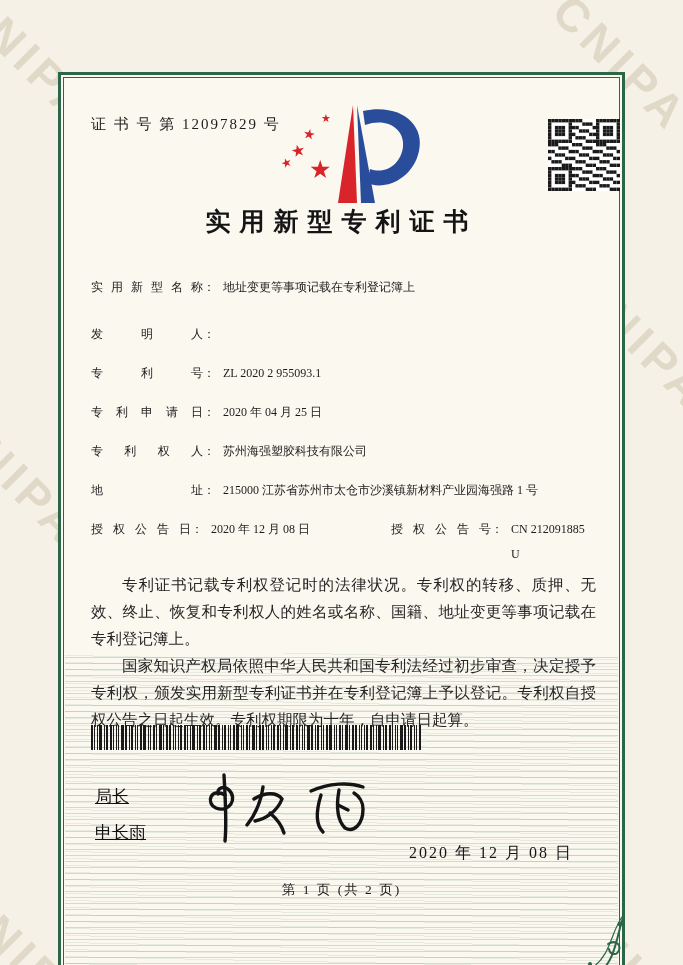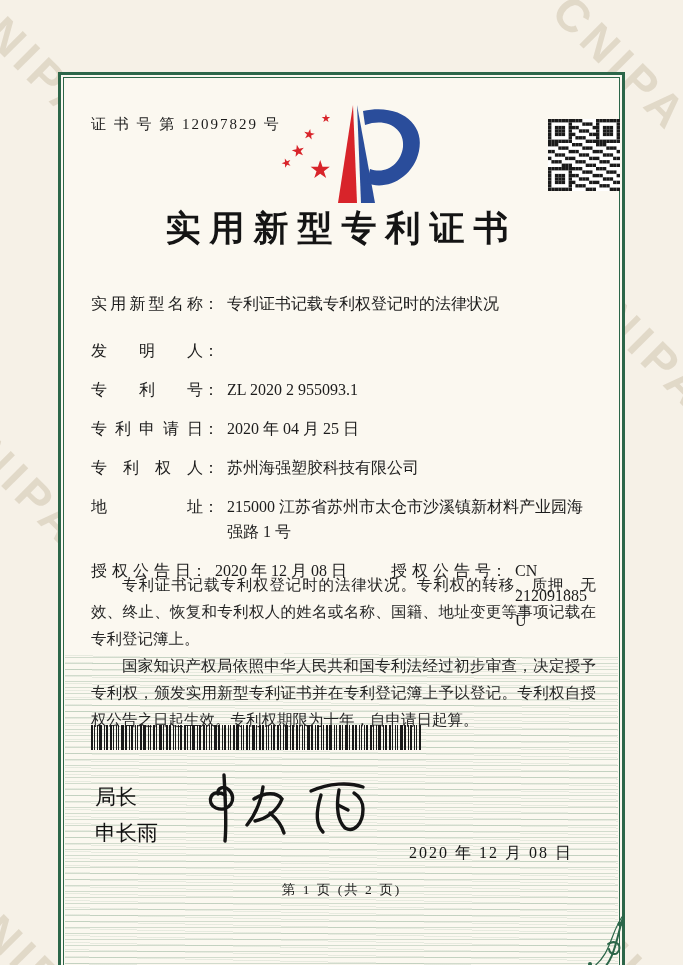--- a/index.html
+++ b/index.html
@@ -25,40 +25,40 @@
   .layer { position:absolute; inset:0; z-index:2; }
 
   .cert-number { position:absolute; left:30px; top:40px; font-size:15px; letter-spacing:2px; color:#1c1c1c; }
 
   .logo { position:absolute; left:204px; top:24px; width:170px; height:108px; }
   .logo .star { position:absolute; color:#d8242a; line-height:1; font-family:"DejaVu Sans",sans-serif; }
 
   .qr { position:absolute; left:487px; top:44px; width:72px; height:72px; background:#fff; }
 
   .title { position:absolute; left:0; right:0; top:130px; text-align:center;
-           font-size:35px; font-weight:bold; letter-spacing:9px; color:#141414;font-family:Liberation Serif, serif; }
-
-  .fields { position:absolute; left:30px; right:26px; top:216px; font-size:16px; color:#1c1c1c; }
+           font-size:25px; font-weight:bold; letter-spacing:9px; color:#141414;font-family:Liberation Serif, serif; }
+
+  .fields { position:absolute; left:30px; right:26px; top:200px; font-size:12px; color:#1c1c1c; }
   .field { display:flex; margin-bottom:14px; line-height:25px; }
   .field:first-child { margin-bottom:22px; }
   .flabel { width:112px; text-align:justify; text-align-last:justify; flex:none; }
   .fcolon { flex:none; }
   .fvalue { flex:1; padding-left:8px; }
   .grant-row { display:flex; line-height:25px; margin-top:13px; }
   .grant-left { display:flex; width:300px; flex:none; }
   .grant-right { display:flex; flex:1;font-family:Liberation Serif, serif; }
   .flabel2 { width:100px; text-align:justify; text-align-last:justify; flex:none; }
 
   .body-text { position:absolute; left:30px; right:26px; top:496px; font-size:15.5px;
                line-height:27px; color:#262626; text-align:justify; }
   .body-text p { text-indent:2em; }
 
   .barcode { position:absolute; left:30px; top:650px; width:332px; height:25px; }
 
-  .signer { position:absolute; left:34px; top:704px; font-size:21px; line-height:36px; color:#111; }
+  .signer { position:absolute; left:34px; top:704px; font-size:17px; line-height:36px; color:#111;text-decoration:underline; }
   .signature { position:absolute; left:130px; top:688px; }
 
   .issue-date { position:absolute; left:300px; top:768px; width:260px; text-align:center;
                 font-size:16px; letter-spacing:2px; color:#161616; }
 
   .page-info { position:absolute; left:0; right:0; top:806px; text-align:center;
                font-size:13.5px; letter-spacing:2px; color:#1c1c1c;font-family:Liberation Serif, serif; }
 
   .flourish { position:absolute; right:-8px; bottom:-10px; z-index:3; }
 
@@ -327,21 +327,21 @@
           <rect x="65.1" y="68.6" width="3.4" height="3.4"></rect>
           <rect x="68.6" y="68.6" width="3.4" height="3.4"></rect>
         </svg>
 
       <div class="title">实用新型专利证书</div>
 
       <div class="fields">
         <div class="field">
           <span class="flabel">实用新型名称</span>
             <span class="fcolon">：</span>
-          <span class="fvalue">专利证书记载专利权登记时的法律状况</span>
+          <span class="fvalue">地址变更等事项记载在专利登记簿上</span>
         </div>
         <div class="field">
           <span class="flabel">发明人</span>
             <span class="fcolon">：</span>
         </div>
         <div class="field">
           <span class="flabel">专利号</span>
             <span class="fcolon">：</span>
           <span class="fvalue">ZL 2020 2 955093.1</span>
         </div>

